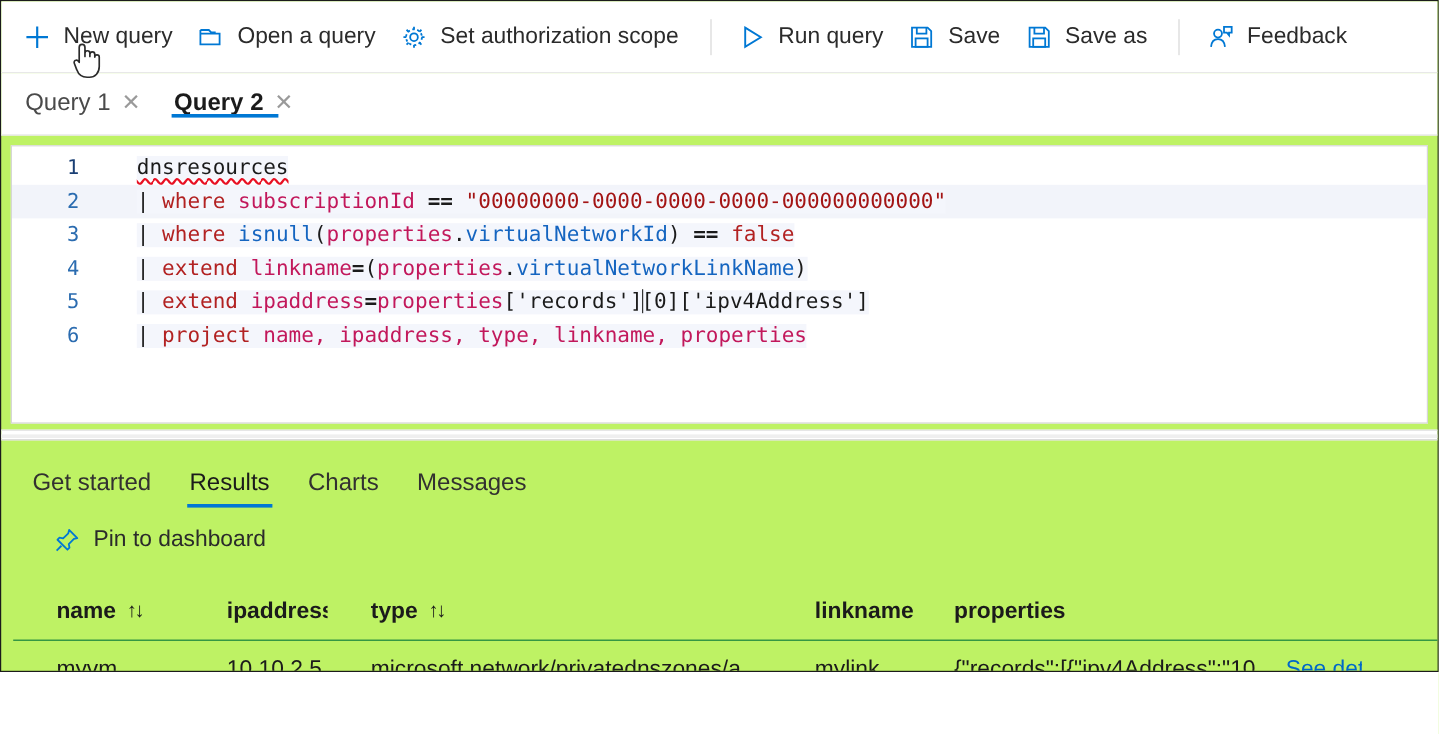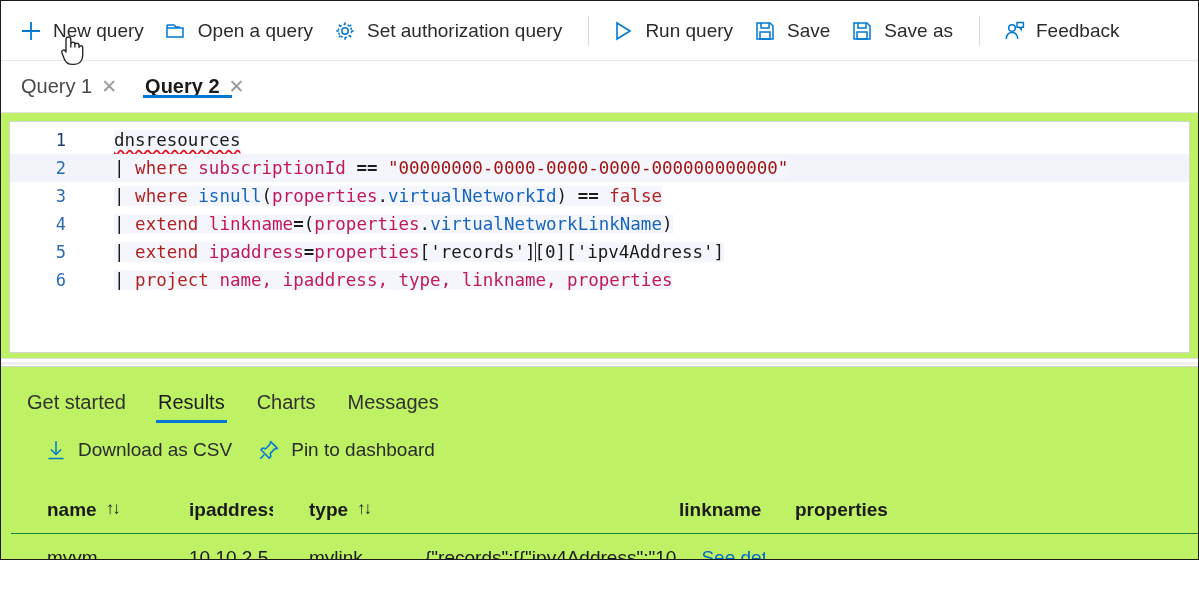--- a/index.html
+++ b/index.html
@@ -264,21 +264,21 @@
       <span class="ic">
         <svg width="24" height="24" viewBox="0 0 24 24">
           <g stroke="#0078d4" stroke-width="1.5" fill="none">
             <circle cx="12" cy="12" r="3.2"></circle>
             <path d="M12 3.2 L12 5.6 M12 18.4 L12 20.8 M3.2 12 L5.6 12 M18.4 12 L20.8 12
                      M5.8 5.8 L7.5 7.5 M16.5 16.5 L18.2 18.2 M18.2 5.8 L16.5 7.5 M7.5 16.5 L5.8 18.2"></path>
             <circle cx="12" cy="12" r="6.6" stroke-dasharray="2.1 2.1"></circle>
           </g>
         </svg>
       </span>
-      <span>Set authorization query</span>
+      <span>Set authorization scope</span>
     </div>
 
     <div class="tb-sep"></div>
 
     <div class="tb-btn">
       <span class="ic">
         <svg width="24" height="24" viewBox="0 0 24 24">
             <path d="M6 4 L19 12 L6 20 Z" stroke="#0078d4" stroke-width="1.6" fill="none" stroke-linejoin="miter"></path>
           </svg>
       </span>
@@ -391,32 +391,20 @@
     <div class="rtab"><span>Get started</span></div>
     <div class="rtab active"><span>Results</span></div>
     <div class="rtab"><span>Charts</span></div>
     <div class="rtab"><span>Messages</span></div>
   </div>
 
   <div class="actions">
     <div class="act">
       <span class="ic">
         <svg width="22" height="22" viewBox="0 0 22 22">
-          <g stroke="#0078d4" stroke-width="1.5" fill="none">
-            <path d="M11 2 V15"></path>
-              <path d="M6 10.5 L11 15.5 L16 10.5"></path>
-              <path d="M3.5 19.5 H18.5"></path>
-          </g>
-        </svg>
-      </span>
-      <span>Download as CSV</span>
-    </div>
-    <div class="act">
-      <span class="ic">
-        <svg width="22" height="22" viewBox="0 0 22 22">
           <g stroke="#0078d4" stroke-width="1.5" fill="none" stroke-linejoin="round">
             <path d="M12.6 2.6 L19.4 9.4 L16.6 10.1 L12.3 14.4 L12.9 17.4 L11.2 19.1 L2.9 10.8 L4.6 9.1 L7.6 9.7 L11.9 5.4 Z"></path>
             <path d="M6.2 15.8 L2.2 19.8"></path>
           </g>
         </svg>
       </span>
       <span>Pin to dashboard</span>
     </div>
   </div>
 
@@ -437,20 +425,21 @@
         <span>linkname</span>
       </div>
       <div class="cell c-props">
         <span>properties</span>
       </div>
     </div>
 
     <div class="trow">
       <div class="cell c-name">myvm</div>
       <div class="cell c-ip">10.10.2.5</div>
+      <div class="cell c-type">microsoft.network/privatednszones/a</div>
       <div class="cell c-link">mylink</div>
       <div class="cell c-props">
         <span class="props-val">{"records":[{"ipv4Address":"10....</span><span class="see-details">See details</span>
       </div>
     </div>
   </div>
 
 </div>
 
 </body></html>

